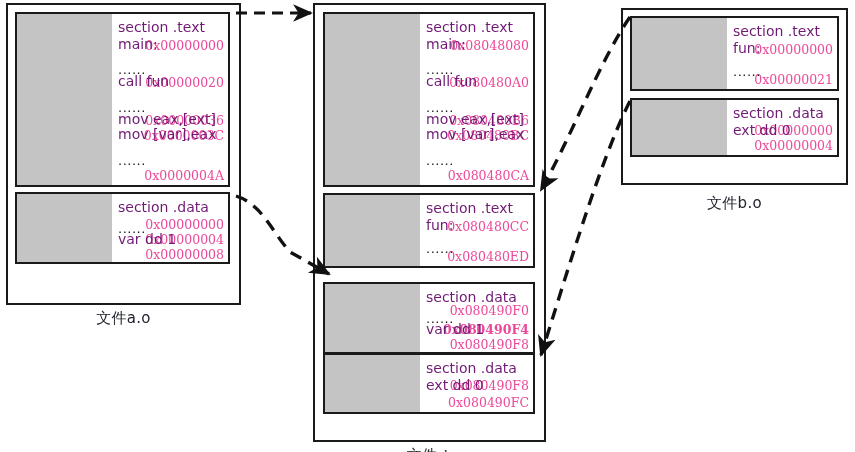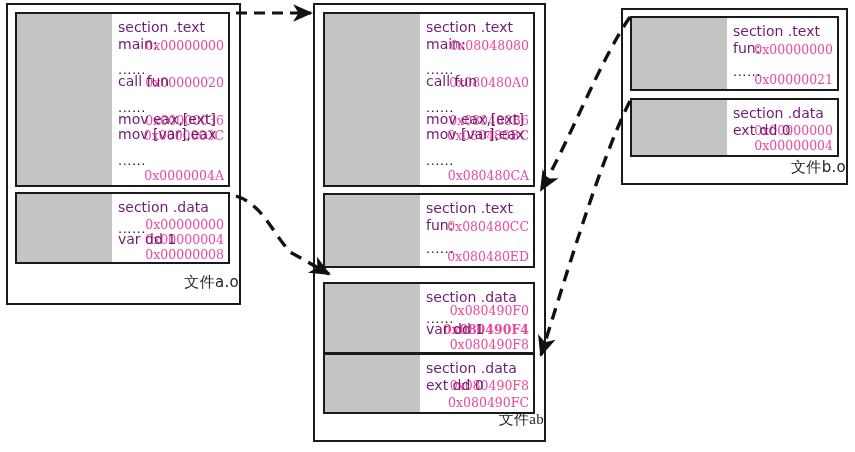--- a/index.html
+++ b/index.html
@@ -13,26 +13,27 @@
   .filebox{
     position:absolute;
     border:2px solid #1a1a1a;
     background:#ffffff;
     box-sizing:border-box;
     z-index:3;
   }
   .filelabel{
     position:absolute;
     left:0;right:0;
-    text-align:right;
+    text-align:center;
     font-size:15px;
     color:#20242c;
     font-family:"DejaVu Sans","Liberation Sans",sans-serif;
     letter-spacing:0.3px;
     white-space:nowrap;
+    margin-top:36px;
   }
 
   
   .section{
     position:absolute;
     border:2px solid #1a1a1a;
     background:#ffffff;
     box-sizing:border-box;
     z-index:4;
     overflow:hidden;

